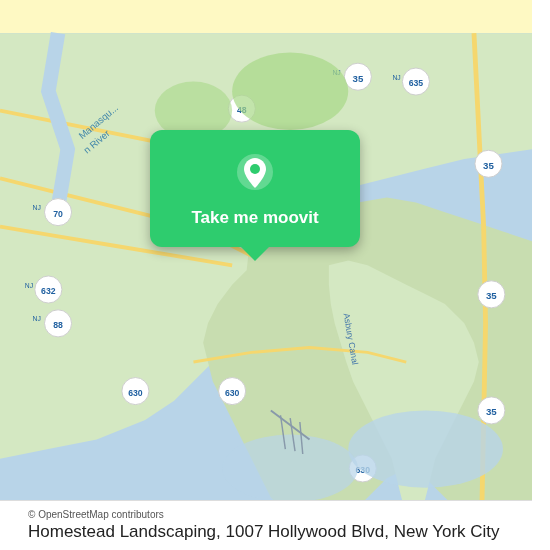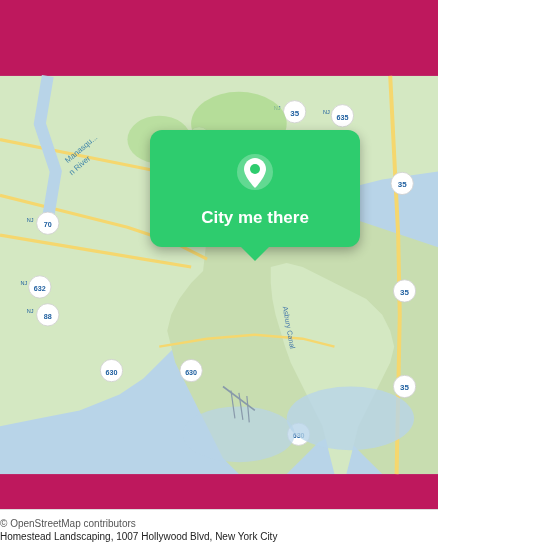--- a/index.html
+++ b/index.html
@@ -5,62 +5,62 @@
     * { margin: 0; padding: 0; box-sizing: border-box; }
     body {
       width: 550px;
       height: 550px;
       overflow: hidden;
       font-family: Arial, sans-serif;
       position: relative;
     }
 
     #map-container {
-      width: 438px;
+      width: 532px;
       height: 550px;
       position: relative;
-      background-color: #be185d;
+      background-color: #fef9c3;
       overflow: hidden;
     }
 
     
     #map-bg {
       position: absolute;
       top: 0; left: 0;
       width: 100%; height: 100%;
     }
 
     
     #bottom-bar {
       position: absolute;
       bottom: 0;
       left: 0;
       width: 100%;
       background: white;
-      padding: 8px 0;
+      padding: 8px 28px;
       display: flex;
       align-items: center;
       justify-content: flex-start;
       border-top: 1px solid #ddd;
       z-index: 10;
     }
 
     #bottom-left {
       display: flex;
       flex-direction: column;
       flex: 1;
     }
 
     #copyright-text {
       font-size: 10px;
       color: #555;
     }
 
     #address-text {
-      font-size: 10px;
+      font-size: 17px;
       color: #222;
       font-weight: 500;
       margin-top: 2px;
     }
 
     
     #moovit-logo {
       display: flex;
       align-items: center;
       gap: 4px;
@@ -189,21 +189,21 @@
   </svg>
 
   <div id="location-card">
 
     <svg id="pin-icon" viewBox="0 0 44 44" xmlns="http://www.w3.org/2000/svg">
       <circle cx="22" cy="22" r="18" fill="white" opacity="0.25"></circle>
       <path d="M22 8 C16 8 11 13 11 19 C11 27 22 38 22 38 C22 38 33 27 33 19 C33 13 28 8 22 8 Z" fill="white"></path>
       <circle cx="22" cy="19" r="5" fill="#2ecc6e"></circle>
     </svg>
 
-    <button id="take-me-there-btn">City me there</button>
+    <button id="take-me-there-btn">Take me moovit</button>
   </div>
 
   <div id="bottom-bar">
     <div id="bottom-left">
       <span id="copyright-text">© OpenStreetMap contributors</span>
       <span id="address-text">Homestead Landscaping, 1007 Hollywood Blvd, New York City</span>
     </div>
 
   </div>
 

